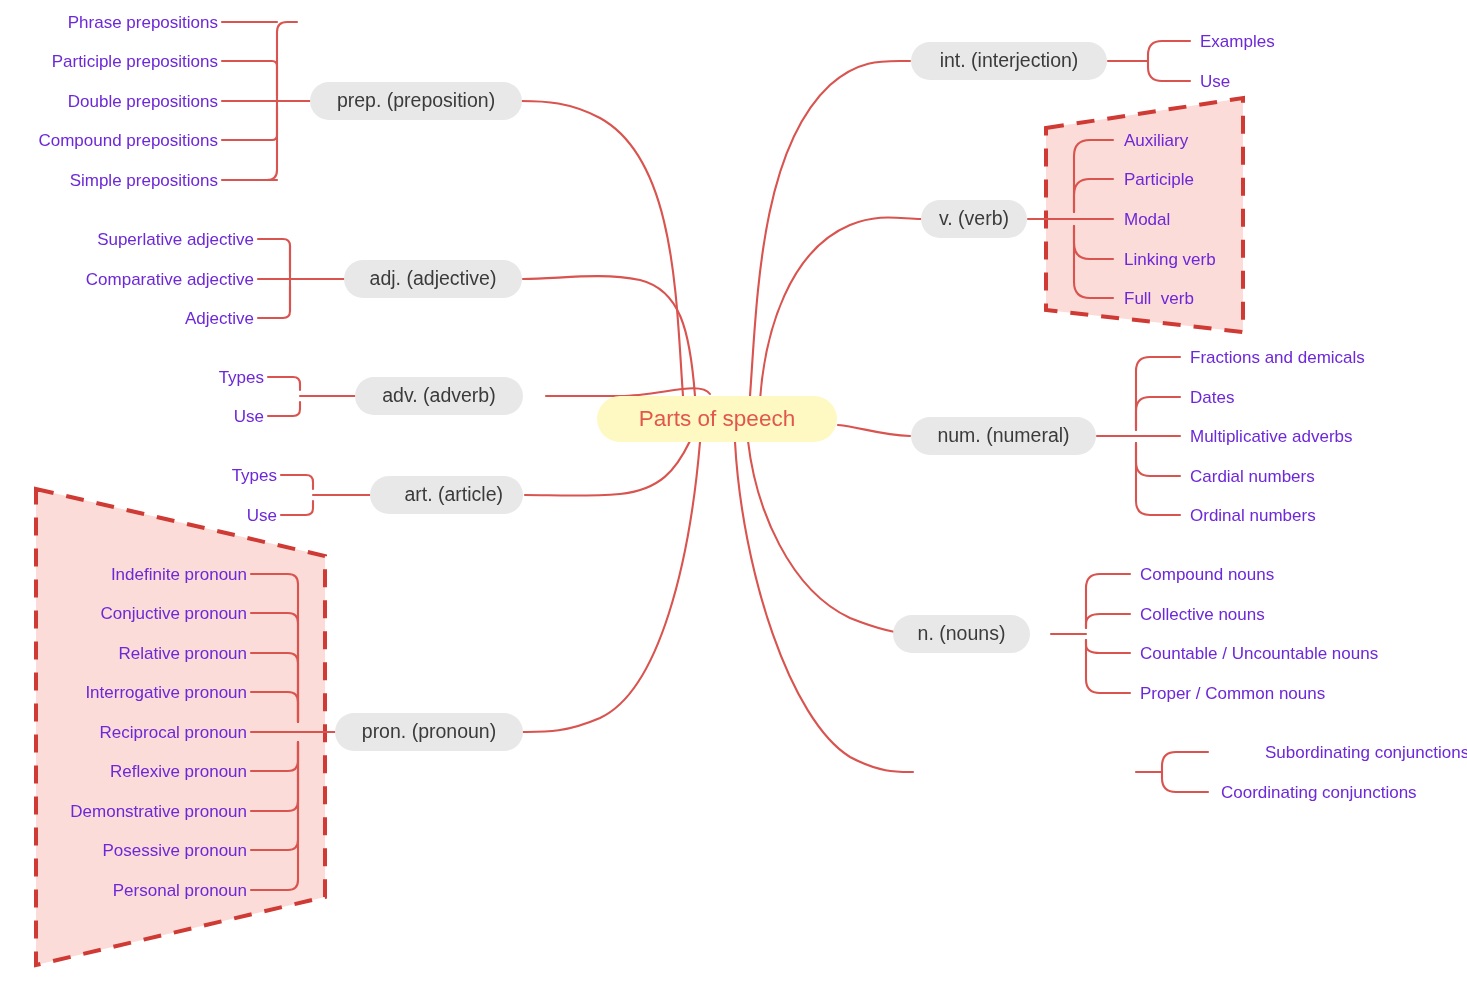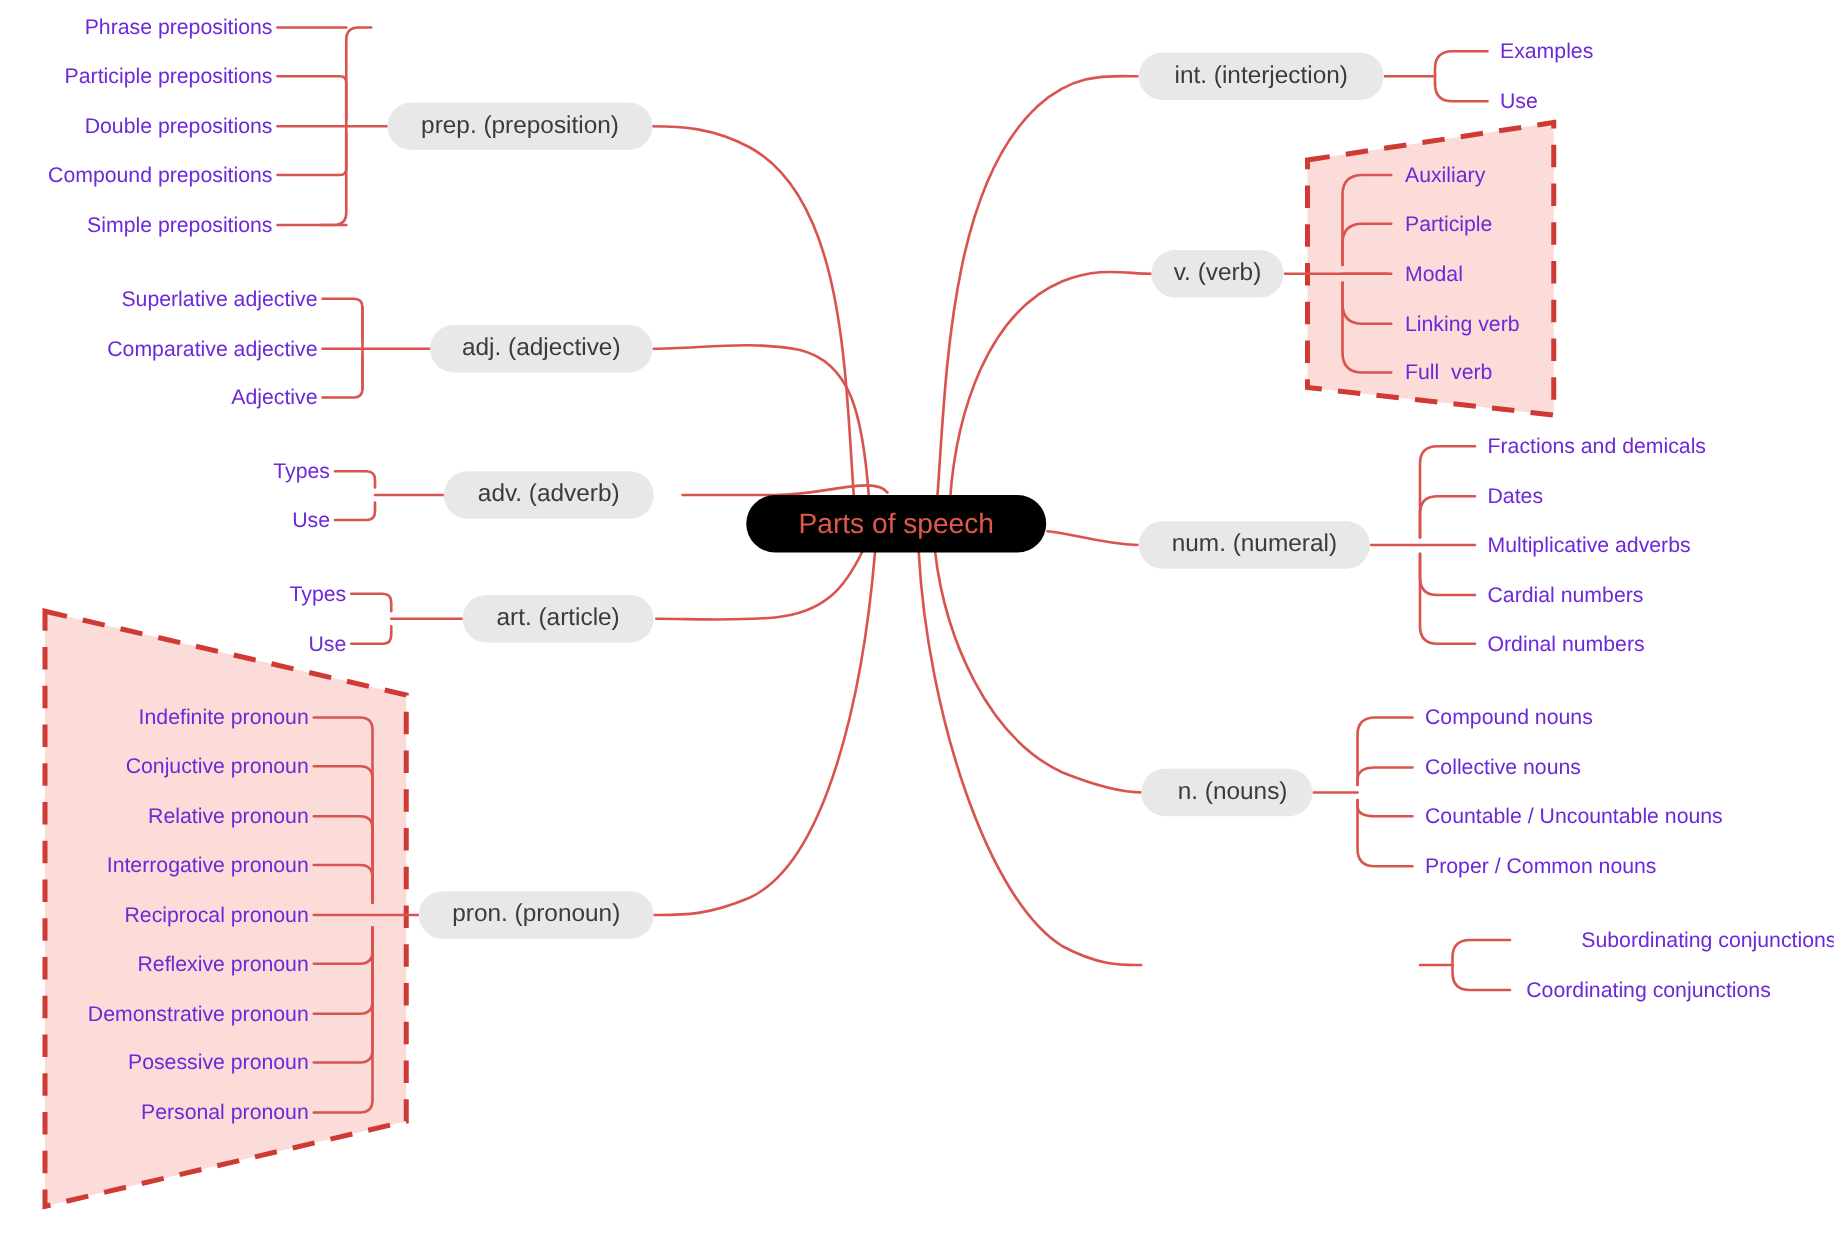--- a/index.html
+++ b/index.html
@@ -18,21 +18,21 @@
     color:#3b3b3b;
     font-size:19.5px;
     line-height:1;
     display:flex;align-items:center;justify-content:center;
     white-space:nowrap;
     box-sizing:border-box;
     padding:0 20px;
     height:38px;
   }
   .node.root{
-    background:#000000;
+    background:#fef9c3;
     color:#e2574c;
     font-size:22.5px;
     height:46px;
     border-radius:24px;
     padding:0 26px;
   }
   .leaf{
     position:absolute;
     font-size:17px;
     color:#6d28d9;
@@ -136,37 +136,37 @@
 
   <div class="node" style="left:310px;top:82px;width:212px;">
     <span>prep. (preposition)</span>
   </div>
   <div class="node" style="left:344px;top:260px;width:178px;">
     <span>adj. (adjective)</span>
   </div>
   <div class="node" style="left:355px;top:377px;width:168px;">
     <span>adv. (adverb)</span>
   </div>
-  <div class="node" style="left:370px;top:476px;width:153px;">
+  <div class="node" style="left:370px;top:476px;width:153px;justify-content:flex-end;">
     <span>art. (article)</span>
   </div>
   <div class="node" style="left:335px;top:713px;width:188px;">
     <span>pron. (pronoun)</span>
   </div>
 
   <div class="node" style="left:911px;top:42px;width:196px;">
     <span>int. (interjection)</span>
   </div>
   <div class="node" style="left:921px;top:200px;width:106px;">
     <span>v. (verb)</span>
   </div>
   <div class="node" style="left:911px;top:417px;width:185px;">
     <span>num. (numeral)</span>
   </div>
-  <div class="node" style="left:913px;top:615px;width:137px;justify-content:flex-end;">
+  <div class="node" style="left:893px;top:615px;width:137px;">
     <span>n. (nouns)</span>
   </div>
 
   <div class="leaf r" style="right:1249px;top:22px;">Phrase prepositions</div>
   <div class="leaf r" style="right:1249px;top:61px;">Participle prepositions</div>
   <div class="leaf r" style="right:1249px;top:101px;">Double prepositions</div>
   <div class="leaf r" style="right:1249px;top:140px;">Compound prepositions</div>
   <div class="leaf r" style="right:1249px;top:180px;">Simple prepositions</div>
 
   <div class="leaf r" style="right:1213px;top:239px;">Superlative adjective</div>

